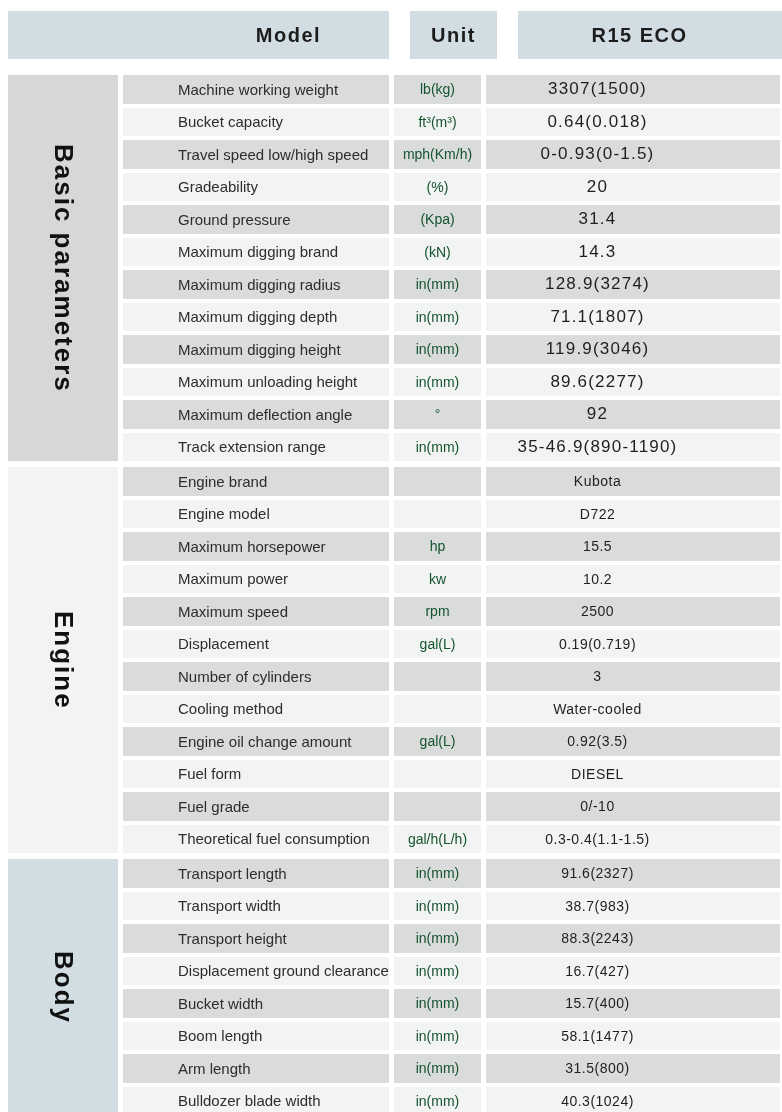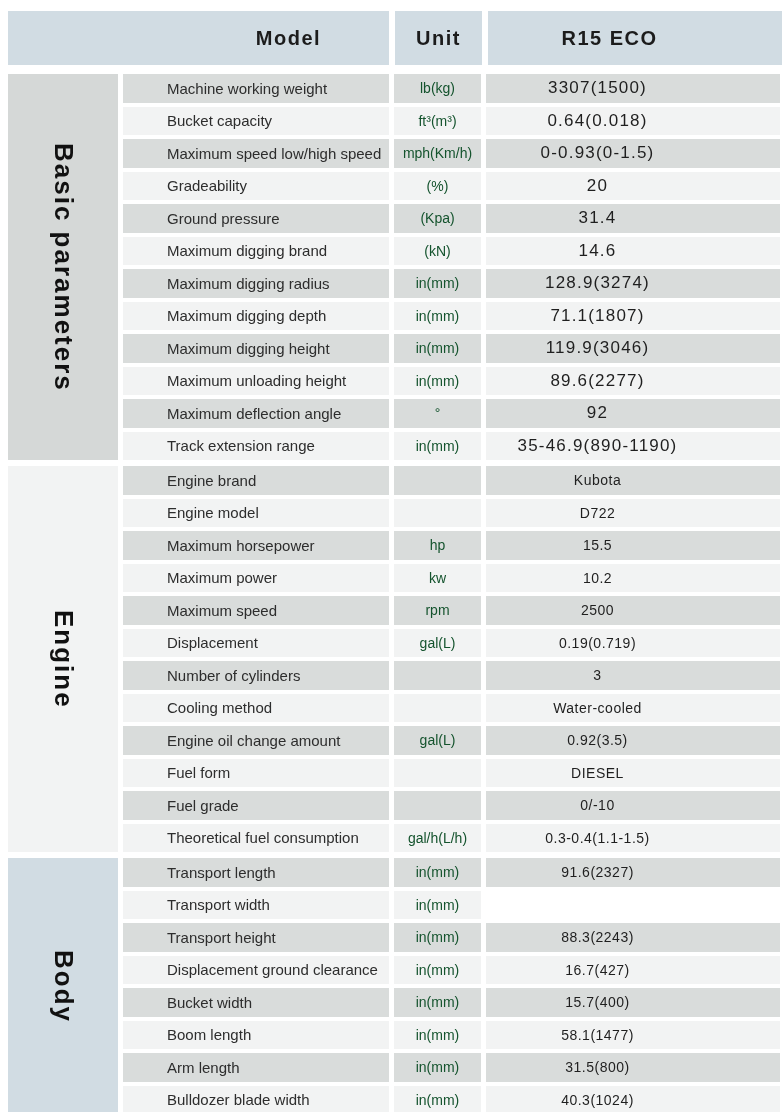--- a/index.html
+++ b/index.html
@@ -15,23 +15,23 @@
     background: #ffffff;
     overflow: hidden;
   }
   .table {
     padding: 11px 0 0 8px;
   }
   
   .header-row {
     display: grid;
     grid-template-columns: 381px 87px 294px;
-    column-gap: 6px;
-    height: 54px;
-    margin-bottom: 9px;
+    column-gap: 21px;
+    height: 48px;
+    margin-bottom: 16px;
   }
   .h-cell {
     background: var(--header-bg, #d1dce3);
     display: flex;
     align-items: center;
     justify-content: center;
     font-weight: bold;
     font-size: 20px;
     letter-spacing: 1.5px;
     color: #1c1c1c;
@@ -73,21 +73,21 @@
   }
   .cell {
     display: flex;
     align-items: center;
     box-sizing: border-box;
     overflow: hidden;
   }
   .row-dark  .cell { background: var(--row-dark, #d9dcdb); }
   .row-light .cell { background: var(--row-light, #f2f3f3); }
   .param {
-    padding-left: 44px;
+    padding-left: 55px;
     font-size: 15px;
     color: #2d2d2d;
     white-space: nowrap;
   }
   .unit {
     justify-content: center;
     font-size: 14px;
     color: #14532d;
     white-space: nowrap;
   }
@@ -145,21 +145,21 @@
               </div>
               <div class="cell unit">
                 <span>ft³(m³)</span>
               </div>
               <div class="cell value">
                 <span>0.64(0.018)</span>
               </div>
             </div>
             <div class="row row-dark">
               <div class="cell param">
-                <span>Maximum speed low/high speed</span>
+                <span>Travel speed low/high speed</span>
               </div>
               <div class="cell unit">
                 <span>mph(Km/h)</span>
               </div>
               <div class="cell value">
                 <span>0-0.93(0-1.5)</span>
               </div>
             </div>
             <div class="row row-light">
               <div class="cell param">
@@ -184,21 +184,21 @@
               </div>
             </div>
             <div class="row row-light">
               <div class="cell param">
                 <span>Maximum digging brand</span>
               </div>
               <div class="cell unit">
                 <span>(kN)</span>
               </div>
               <div class="cell value">
-                <span>14.6</span>
+                <span>14.3</span>
               </div>
             </div>
             <div class="row row-dark">
               <div class="cell param">
                 <span>Maximum digging radius</span>
               </div>
               <div class="cell unit">
                 <span>in(mm)</span>
               </div>
               <div class="cell value">
@@ -416,20 +416,23 @@
               <div class="cell value">
                 <span>91.6(2327)</span>
               </div>
             </div>
             <div class="row row-light">
               <div class="cell param">
                 <span>Transport width</span>
               </div>
               <div class="cell unit">
                 <span>in(mm)</span>
+              </div>
+              <div class="cell value">
+                <span>38.7(983)</span>
               </div>
             </div>
             <div class="row row-dark">
               <div class="cell param">
                 <span>Transport height</span>
               </div>
               <div class="cell unit">
                 <span>in(mm)</span>
               </div>
               <div class="cell value">

